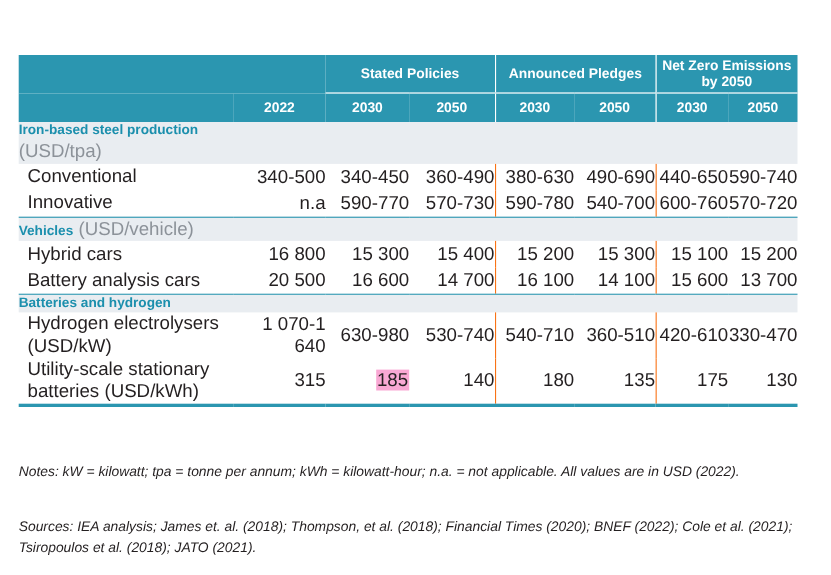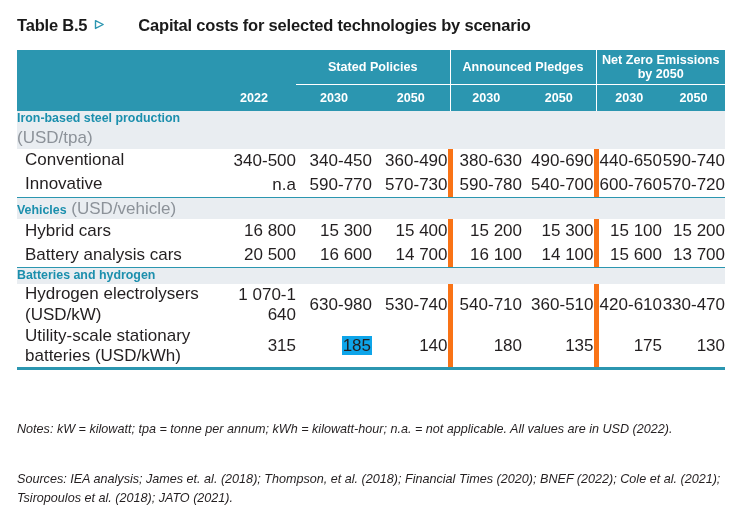--- a/index.html
+++ b/index.html
@@ -142,38 +142,38 @@
     padding-right: 9px;
     border-bottom: none;
   }
   .dr td.lbl {
     text-align: left;
     padding-left: 8px;
     padding-right: 4px;
     line-height: 1.22;
   }
   .dr td.vsep {
-    border-left: 5px solid #f97316;
+    border-left: 1px solid #f97316;
   }
   .dr.tall td { height: 38px; }
 
   
   .rule td {
     height: 0;
     padding: 0;
     border-bottom: 1.6px solid #2b96b0;
   }
   .rule-bottom td {
     height: 0;
     padding: 0;
     border-bottom: 3px solid #2b96b0;
   }
 
   .sel {
-    background: #0ea5e9;
+    background: #f9a8d4;
     padding: 0 1px;
   }
 
   
   .notes {
     position: absolute;
     left: 17px;
     width: 711px;
     font-size: 12.6px;
     line-height: 1.52;
@@ -181,29 +181,20 @@
     font-style: italic;
   }
   .notes-1 { top: 420px; }
   .notes-2 { top: 470px; }
 </style>
 </head>
 <body>
 
 <div class="page">
 
-  <div class="title-row">
-    <span class="title-label">Table B.5</span>
-    <span class="title-marker">
-      <svg width="11" height="11" viewBox="0 0 11 11">
-        <path d="M1.5 1.6 L9.2 5.5 L1.5 9.4 Z" fill="none" stroke="#2b96b0" stroke-width="1.4" stroke-linejoin="round"></path>
-      </svg>
-    </span>
-    <span class="title-text">Capital costs for selected technologies by scenario</span>
-  </div>
 
   <div class="table-wrap">
     <table class="t">
       <colgroup>
         <col class="c-label">
           <col class="c-2022">
         <col class="c-sps1">
           <col class="c-sps2">
         <col class="c-aps1">
           <col class="c-aps2">

